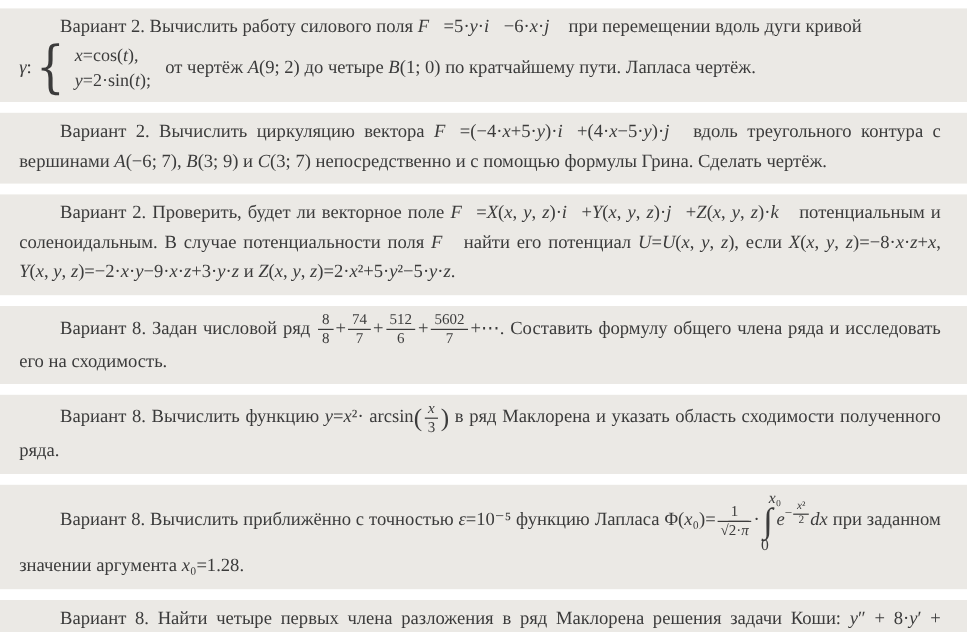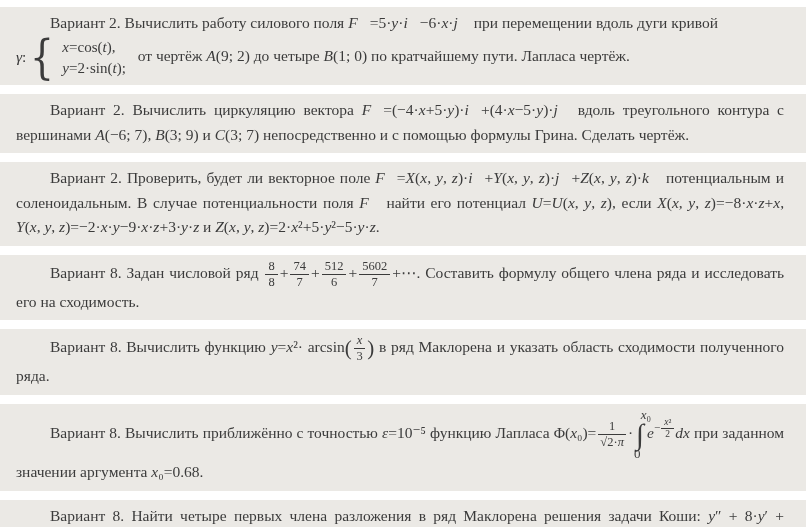--- a/index.html
+++ b/index.html
@@ -112,19 +112,19 @@
         <div class="para indent"><span class="vlabel">Вариант 8.</span><span class="trun"> Вычислить приближённо с точностью </span><span class="mrun"><span class="mit">ε</span><span class="mup">=10⁻⁵</span></span><span class="trun"> функцию Лапласа </span><span class="mrun"><span class="mup">Φ(</span><span class="mit">x</span><span class="mup">₀)=</span></span><span class="frac">
             <span class="num"><span class="mup">1</span></span>
             <span class="den"><span class="mup">√</span><span class="radical"><span class="mup">2·</span><span class="mit">π</span></span></span>
           </span><span class="mrun"><span class="mup">·</span></span><span class="integral">
             <span class="ilim iupper"><span class="mit">x</span><span class="mup">₀</span></span>
             <span class="iglyph">∫</span>
             <span class="ilim ilower"><span class="mup">0</span></span>
           </span><span class="mrun"><span class="mit">e</span></span><sup class="powexp"><span class="mrun"><span class="mup">−</span></span><span class="frac small">
               <span class="num"><span class="mit">x</span><span class="mup">²</span></span>
               <span class="den"><span class="mup">2</span></span>
-            </span></sup><span class="mrun"><span class="mit">dx</span></span><span class="trun"> при заданном значении аргумента </span><span class="mrun"><span class="mit">x</span><span class="mup">₀=0.68.</span></span></div>
+            </span></sup><span class="mrun"><span class="mit">dx</span></span><span class="trun"> при заданном значении аргумента </span><span class="mrun"><span class="mit">x</span><span class="mup">₀=1.28.</span></span></div>
       </div>
       <div class="problem">
         <div class="para indent"><span class="vlabel">Вариант 8.</span><span class="trun"> Найти четыре первых члена разложения в ряд Маклорена решения задачи Коши: </span><span class="mrun"><span class="mit">y</span><span class="mup">″ + 8·</span><span class="mit">y</span><span class="mup">′ + </span><span class="mit">x</span><span class="mup">·</span><span class="mit">y</span><span class="mup">³=</span><span class="mfn">sin</span><span class="mup">(3·</span><span class="mit">x</span><span class="mup">), </span><span class="mit">y</span><span class="mup">(0)= − 8, </span><span class="mit">y</span><span class="mup">′(0)=1.</span></span></div>
       </div>
     </div>
 </div>
 
 </body></html>

